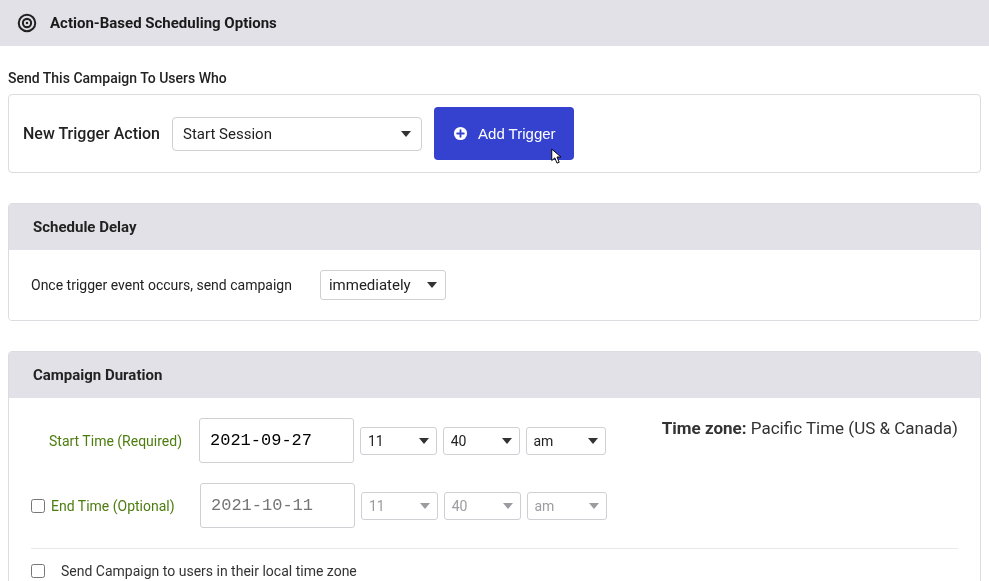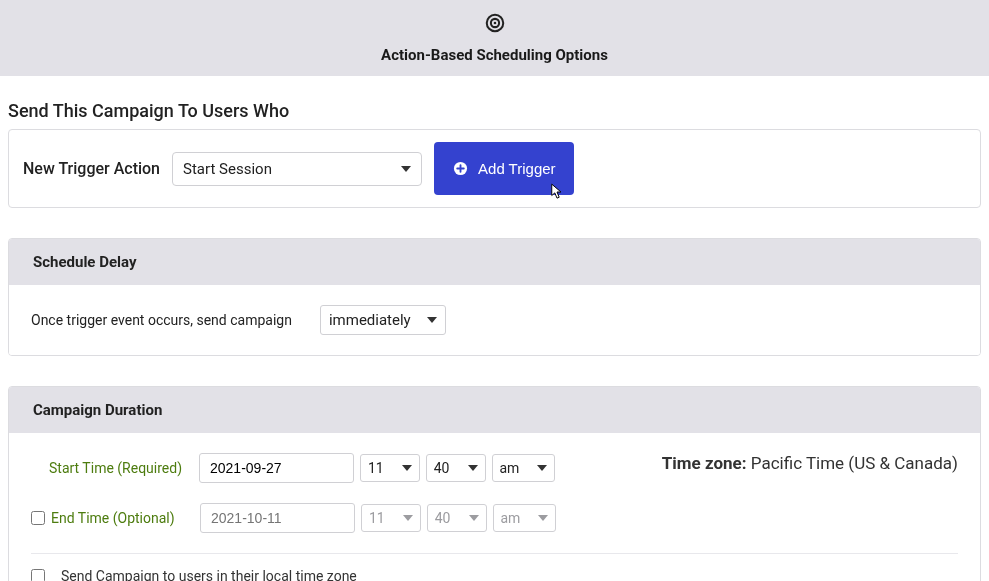--- a/index.html
+++ b/index.html
@@ -13,42 +13,41 @@
       color: #222;
       background: #fff;
       width: 989px;
     }
     .header-bar {
       background: #e2e1e7;
       padding: 12px 16px;
       display: flex;
       align-items: center;
       gap: 12px;
-      flex-direction: column;
     }
     .header-title {
       font-weight: 700;
       font-size: 15px;
       color: #1a1a1a;
     }
     .target-icon {
       width: 22px;
       height: 22px;
       display: flex;
       align-items: center;
       justify-content: center;
     }
     .content {
       padding: 8px 8px 16px 8px;
     }
     .section-plain {
       padding: 16px 0 0 0;
     }
     .send-label {
-      font-size: 18px;
+      font-size: 14px;
       font-weight: 500;
       margin-bottom: 8px;
       color: #222;
     }
     .trigger-card {
       border: 1px solid #dcdce0;
       border-radius: 4px;
       padding: 12px 14px;
       display: flex;
       align-items: center;
@@ -163,40 +162,40 @@
       font-size: 14px;
       color: #4d7c0f;
     }
     .row-label.indent {
       margin-left: 18px;
       width: 150px;
     }
     .date-input {
       border: 1px solid #d0d0d4;
       border-radius: 3px;
-      padding: 6px 10px;
+      padding: 12px 10px;
       width: 155px;
-      font-size: 14px;
-      background: #fff;
-      font-family: Liberation Sans, sans-serif;
+      font-size: 17px;
+      background: #fff;
+      font-family: Liberation Mono, monospace;
     }
     .date-input.disabled {
       color: #b4b4b8;
     }
     .select-time {
       border: 1px solid #d0d0d4;
       border-radius: 3px;
       padding: 5px 7px;
       display: flex;
       align-items: center;
       justify-content: space-between;
       font-size: 14px;
       background: #fff;
       cursor: pointer;
-      gap: 10px;
+      gap: 27px;
       min-width: 48px;
       margin-left: 6px;
     }
     .select-time.disabled {
       color: #9c9ca0;
       cursor: default;
     }
     .select-time.disabled .caret {
       border-top-color: #9c9ca0;
     }

